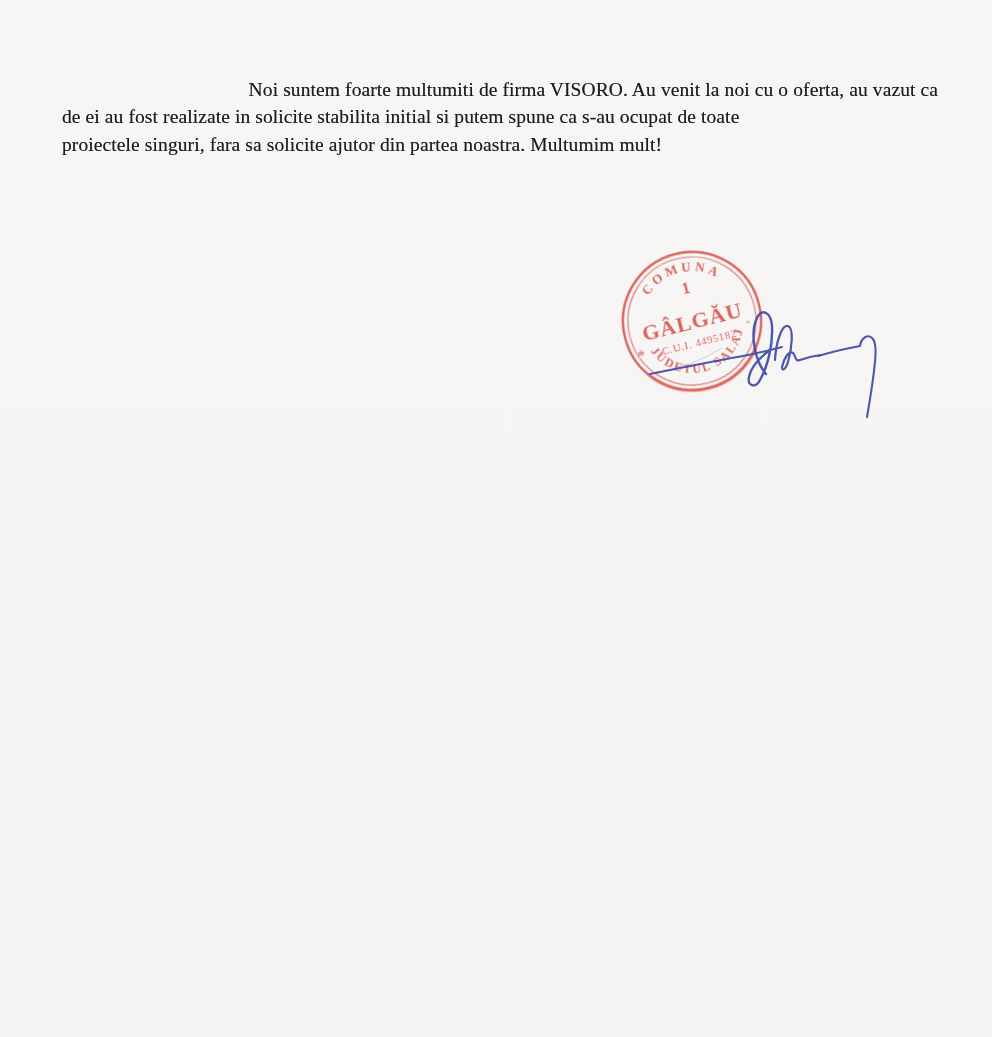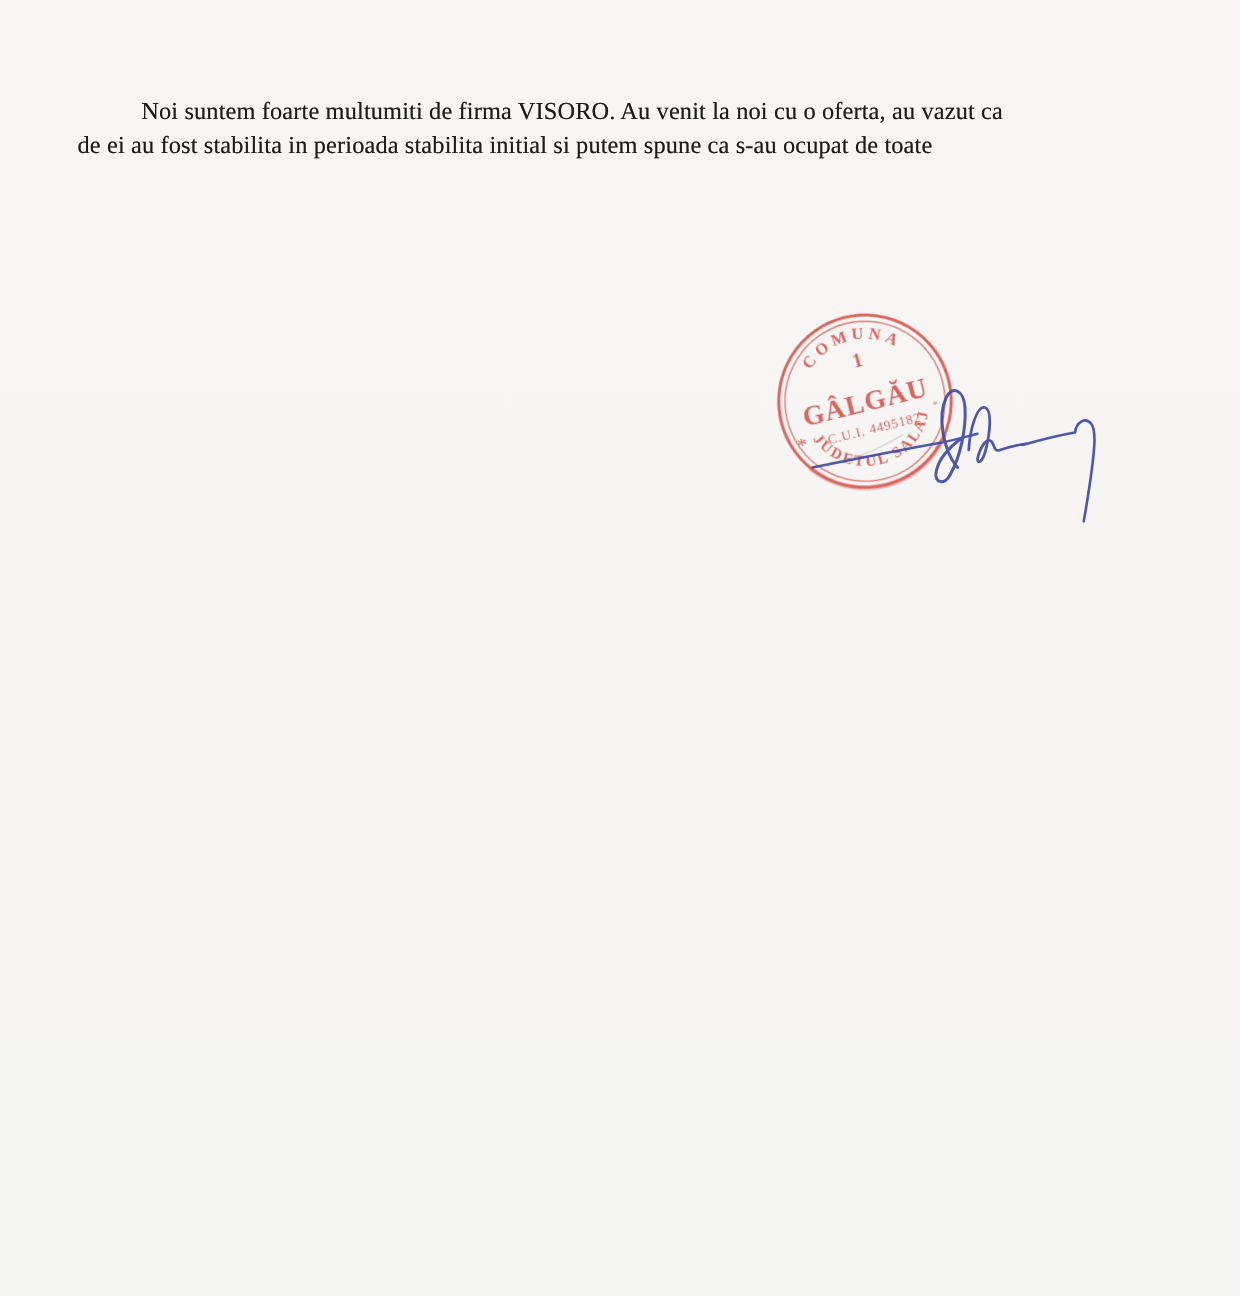--- a/index.html
+++ b/index.html
@@ -24,21 +24,21 @@
     left: 62px;
     top: 76px;
     width: 876px;
     font-size: 19.5px;
     line-height: 27.4px;
     color: #1c1c1c;
     letter-spacing: 0.1px;
     text-shadow: 0 0 0.5px rgba(20,20,20,0.55);
   }
   .paragraph .line { white-space: nowrap; }
-  .paragraph .line.indent { padding-left: 51px; }
+  .paragraph .line.indent { padding-left: 51px; text-align: right; }
   .stamp-wrap {
     position: absolute;
     left: 582px;
     top: 211px;
     width: 220px;
     height: 220px;
   }
   .signature-wrap {
     position: absolute;
     left: 570px;
@@ -48,21 +48,22 @@
   }
   svg text { font-family: "Liberation Serif", serif; }
 </style>
 </head>
 <body>
 
 <div class="page">
 
   <div class="paragraph">
     <div class="line indent">Noi suntem foarte multumiti de firma VISORO. Au venit la noi cu o oferta, au vazut ca</div>
-    <div class="line">de ei au fost stabilita in perioada stabilita initial si putem spune ca s-au ocupat de toate</div>
+    <div class="line">de ei au fost realizate in solicite stabilita initial si putem spune ca s-au ocupat de toate</div>
+    <div class="line">proiectele singuri, fara sa solicite ajutor din partea noastra. Multumim mult!</div>
   </div>
 
   <div class="stamp-wrap">
     <svg width="220" height="220" viewBox="-110 -110 220 220">
       <defs>
         <filter id="soften" x="-20%" y="-20%" width="140%" height="140%">
           <feGaussianBlur stdDeviation="0.45"></feGaussianBlur>
         </filter>
         <path id="arcTop" d="M -46 -21 A 51 51 0 0 1 46 -21" fill="none"></path>
         <path id="arcBottom" d="M -49 15 A 51 51 0 0 0 49 15" fill="none"></path>

